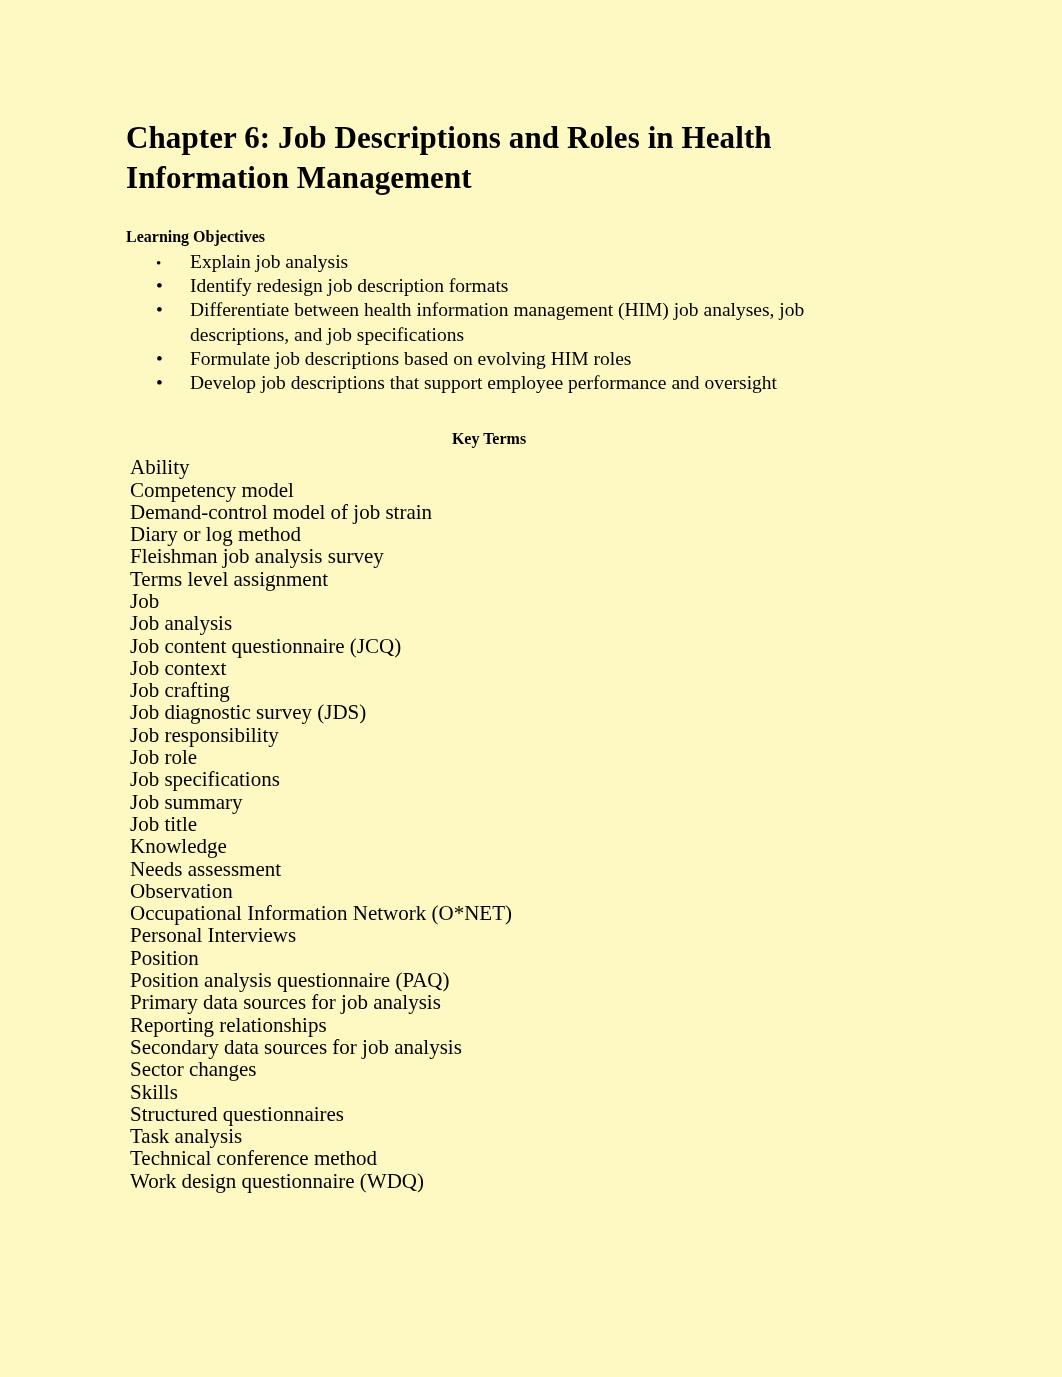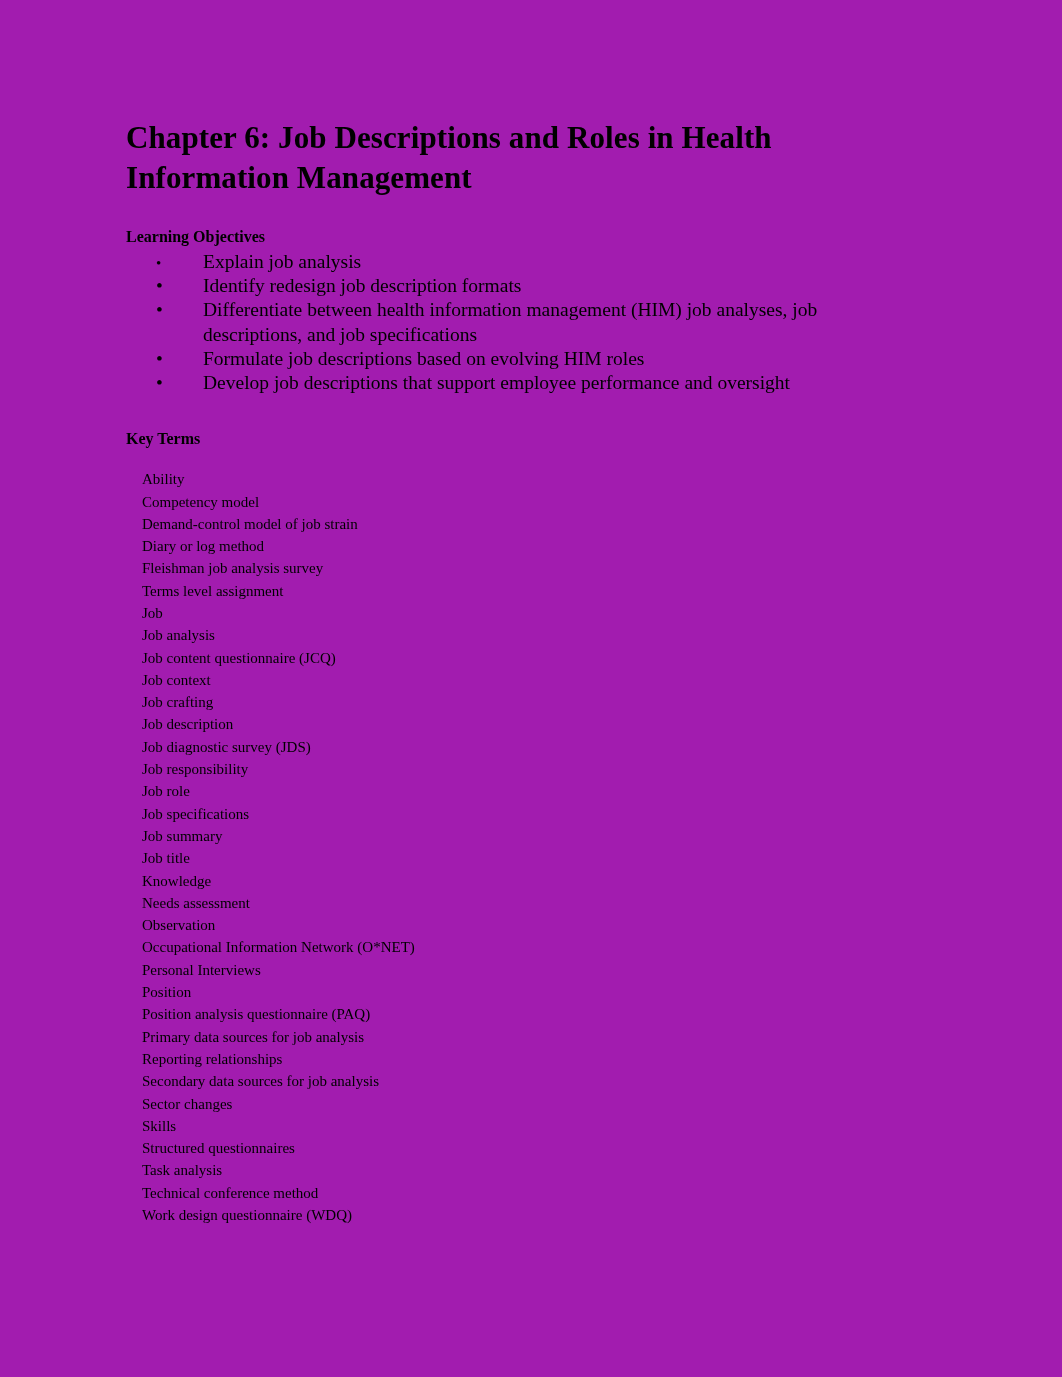--- a/index.html
+++ b/index.html
@@ -12,21 +12,21 @@
   body {
     font-family: "Liberation Serif", "DejaVu Serif", serif;
     color: #000000;
     -webkit-font-smoothing: antialiased;
   }
 
   .page {
     position: relative;
     width: 1062px;
     height: 1377px;
-    background: #a21caf;
+    background: #fef9c3;
     box-sizing: border-box;
     overflow: hidden;
   }
 
   .doc-body {
     position: absolute;
     left: 126px;
     top: 118px;
     width: 726px;
   }
@@ -47,20 +47,21 @@
     line-height: 27px;
     margin: 0;
   }
 
   #learning-objectives-heading {
     margin-top: 25px;
   }
 
   #key-terms-heading {
     margin-top: 30px;
+    text-align: center;
   }
 
   
   .objectives-list {
     list-style: none;
     margin: 0;
     padding: 0;
     font-size: 19.5px;
     line-height: 24.2px;
   }
@@ -80,29 +81,28 @@
   }
 
   
   .objective-item:first-child .objective-bullet {
     font-size: 15px;
     top: 1px;
   }
 
   .objective-text {
     display: block;
-    margin-left: 13px;
   }
 
   
   .key-terms-list {
     list-style: none;
-    margin: 16px;
+    margin: 4px;
     padding: 0;
-    font-size: 15px;
+    font-size: 21px;
     line-height: 22.3px;
   }
 
   .key-term-item {
     margin: 0;
     white-space: nowrap;
   }
 </style>
 </head>
 <body style="background: rgb(255, 255, 255); color: rgb(0, 0, 0);">
@@ -144,21 +144,20 @@
         <li class="key-term-item">Competency model</li>
         <li class="key-term-item">Demand-control model of job strain</li>
         <li class="key-term-item">Diary or log method</li>
         <li class="key-term-item">Fleishman job analysis survey</li>
         <li class="key-term-item">Terms level assignment</li>
         <li class="key-term-item">Job</li>
         <li class="key-term-item">Job analysis</li>
         <li class="key-term-item">Job content questionnaire (JCQ)</li>
         <li class="key-term-item">Job context</li>
         <li class="key-term-item">Job crafting</li>
-        <li class="key-term-item">Job description</li>
         <li class="key-term-item">Job diagnostic survey (JDS)</li>
         <li class="key-term-item">Job responsibility</li>
         <li class="key-term-item">Job role</li>
         <li class="key-term-item">Job specifications</li>
         <li class="key-term-item">Job summary</li>
         <li class="key-term-item">Job title</li>
         <li class="key-term-item">Knowledge</li>
         <li class="key-term-item">Needs assessment</li>
         <li class="key-term-item">Observation</li>
         <li class="key-term-item">Occupational Information Network (O*NET)</li>

